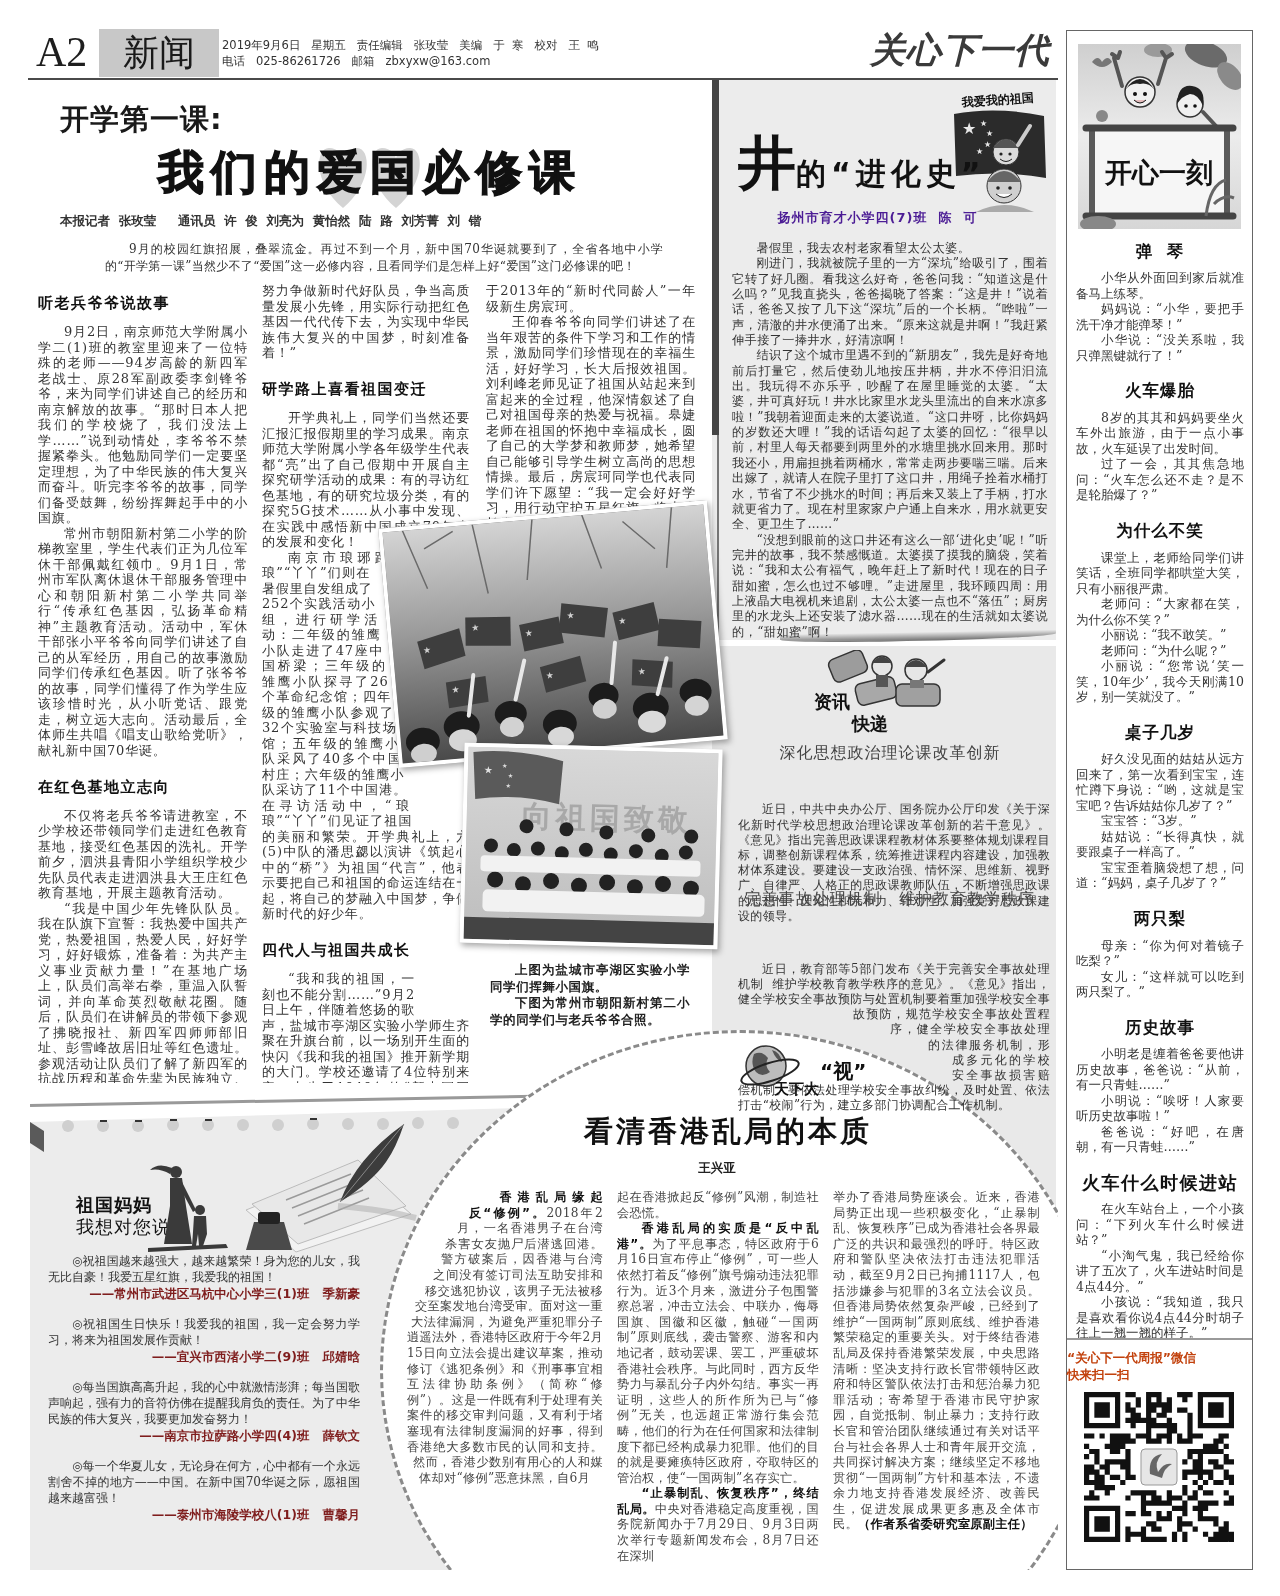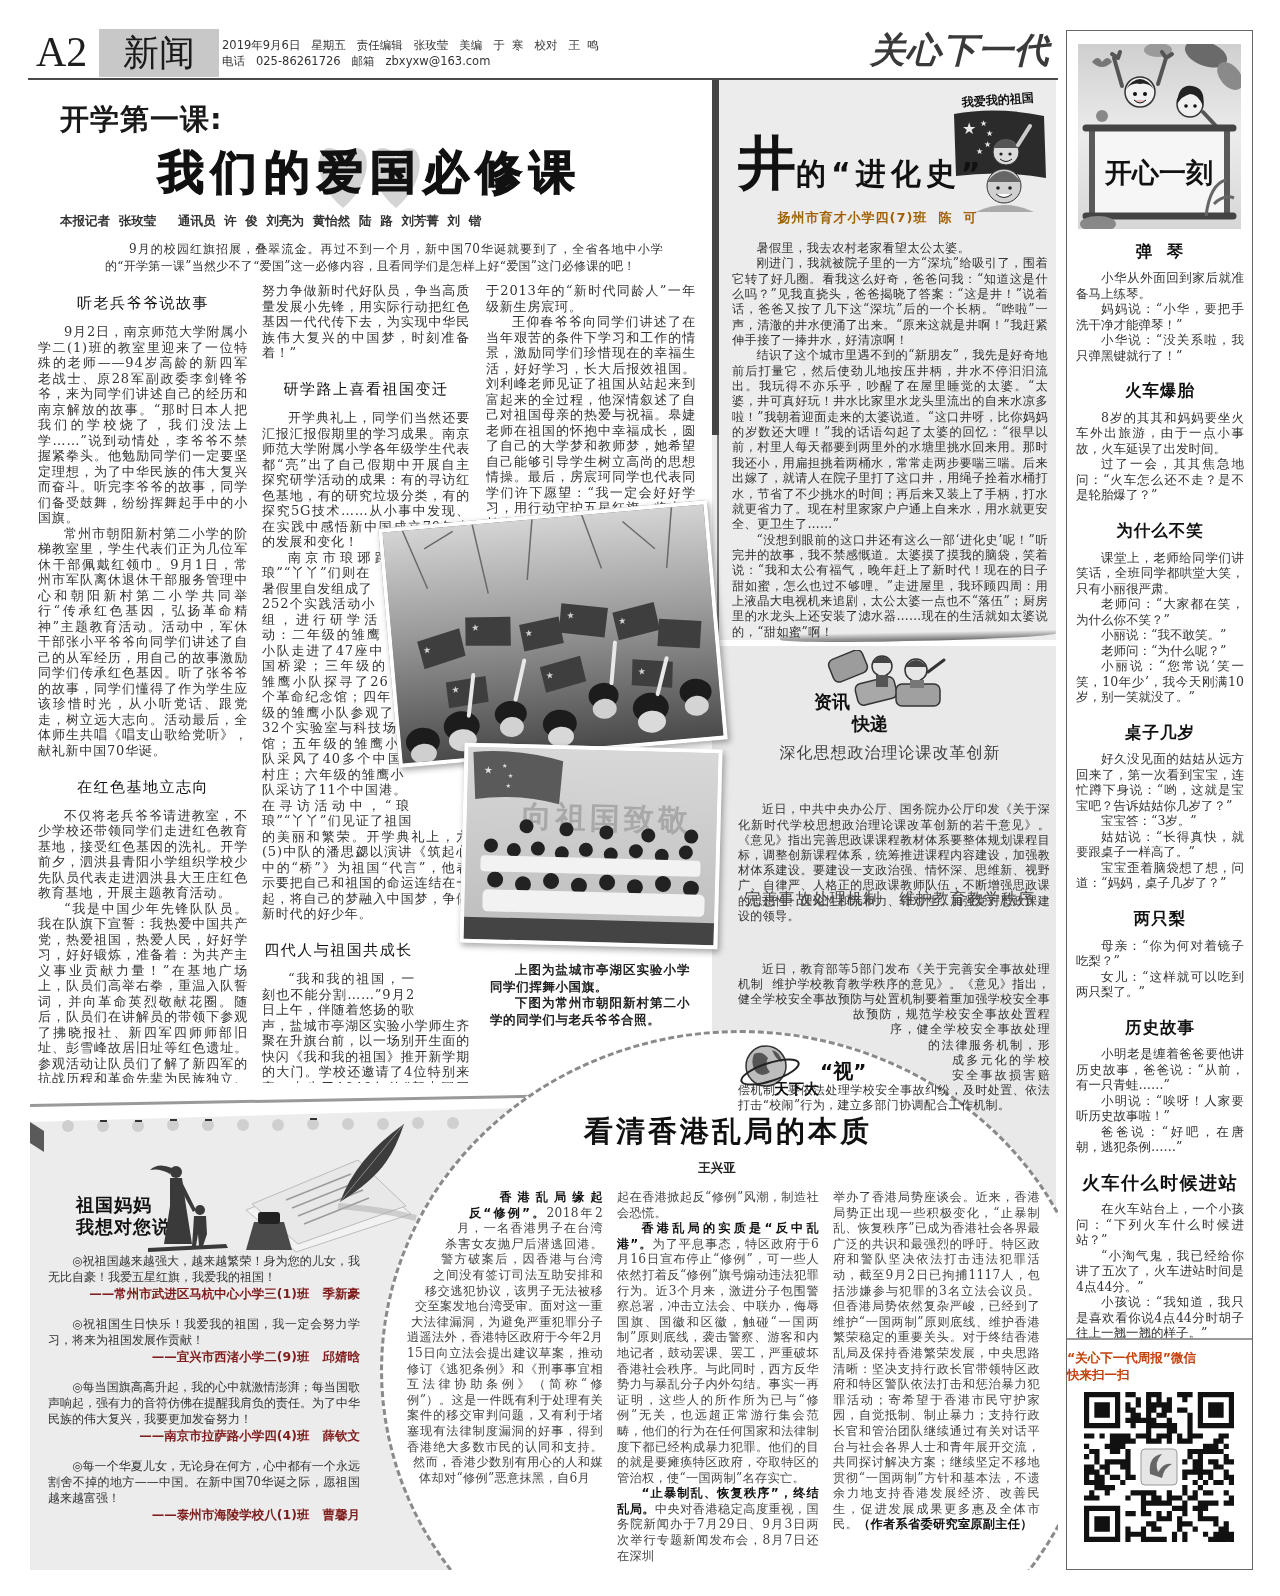--- a/index.html
+++ b/index.html
@@ -19,63 +19,63 @@
 
 
 #kicker{left:60px;top:100px;font-size:29px;line-height:38px;font-weight:bold;color:#1a1a1a;letter-spacing:1px}
 #hearts{left:305px;top:140px;width:130px;height:72px}
 #title{left:150px;top:143px;width:440px;font-size:46px;line-height:58px;font-weight:900;text-align:center;letter-spacing:7px;color:#111;-webkit-text-stroke:1.3px #111}
 #byline{left:60px;top:212px;width:610px;text-align:left;font-size:12.5px;line-height:18px;font-weight:bold;color:#333;white-space:pre}
 #intro{left:105px;top:241px;width:558px;font-size:12px;line-height:17px;text-indent:2em;text-align:justify;color:#333;letter-spacing:.3px}
 .col{position:absolute;overflow:hidden;font-size:13px;line-height:15.5px;letter-spacing:.8px;text-align:justify;color:#333}
 .col p{text-indent:2em}
 .col p.cont{text-indent:0}
-.col .h{height:41px;line-height:41px;text-align:center;font-weight:normal;font-size:15px;letter-spacing:1.5px;color:#111}
+.col .h{height:41px;line-height:41px;font-weight:bold;font-size:15px;letter-spacing:1.5px;color:#111}
 .col .h.mt{margin-top:8.5px}
 #col1{left:38px;top:283px;width:210px;height:800px}
 #col2{left:262px;top:283px;width:208px;height:800px}
 #col3{left:486px;top:283px;width:210px;height:240px}
 .fl-step{float:right;width:1px;height:15.5px}
 .fl-photo{float:right;clear:right;width:100px;height:263.5px;shape-outside:polygon(0 0,100px 0,100px 263.5px,45px 263.5px)}
 .fl-photo2{float:right;width:55px;height:81px}
 #photo-top{left:388px;top:514px;width:330px;height:240px;transform:rotate(-5deg);border:4px solid #fff;box-shadow:2px 3px 6px rgba(0,0,0,.35);z-index:5;background:#888}
 #photo-bottom{left:462px;top:746px;width:258px;height:200px;transform:rotate(1.5deg);border:4px solid #fff;box-shadow:2px 3px 6px rgba(0,0,0,.35);z-index:6;background:#ccc}
 #caption{left:490px;top:962px;width:200px;font-size:12.5px;line-height:16.5px;letter-spacing:.6px;color:#222;font-weight:bold;z-index:7}
 #caption p{text-indent:2em;text-align:justify}
 
 
 #essay-bg{left:712px;top:80px;width:344px;height:560px;background:#ececec}
 #essay-bar{left:712px;top:80px;width:7px;height:355px;background:#444}
 #essay-line{left:717px;top:435px;width:2px;height:560px;background:#777}
 #essay-curl{left:780px;top:632px;width:276px;height:9px;background:linear-gradient(to bottom,rgba(0,0,0,0),rgba(0,0,0,.55));border-radius:0 0 60% 40%;transform:rotate(-1deg)}
 #tag-art{left:946px;top:90px;width:104px;height:122px}
 #essay-big{left:738px;top:128px;font-size:58px;line-height:70px;font-weight:bold;color:#111}
 #essay-rest{left:796px;top:154px;font-size:30px;line-height:40px;font-weight:bold;letter-spacing:5px;color:#111}
-#essay-byline{left:760px;top:209px;width:235px;text-align:center;font-size:13px;line-height:18px;font-weight:bold;letter-spacing:1px;color:#a16207;white-space:pre}
+#essay-byline{left:760px;top:209px;width:235px;text-align:center;font-size:13px;line-height:18px;font-weight:bold;letter-spacing:1px;color:#4c1d95;white-space:pre}
 #essay-body{left:732px;top:241px;width:316px;font-size:12.2px;line-height:15.35px;letter-spacing:.4px;text-align:justify;color:#333}
 #essay-body p{text-indent:2em}
 
 
 #brief-bg{left:712px;top:646px;width:344px;height:600px;background:#e9e9e9}
 #brief-logo{left:808px;top:650px;width:142px;height:84px}
 .brief-title{left:730px;width:320px;text-align:center;font-size:16px;line-height:22px;color:#444;letter-spacing:1px;white-space:pre}
 #brief-t1{top:742px}#brief-t2{top:888px}
 .brief-body{left:738px;width:312px;font-size:12px;line-height:15.2px;letter-spacing:.35px;text-align:justify;color:#333;white-space:pre-wrap}
 #brief-b1{top:772px}
 #brief-b2{top:916px;height:150px;z-index:3}
 .brief-body p{text-indent:2em}
 .fl-circle{float:left;width:220px;height:145px;shape-outside:polygon(0 0,0 76.3px,115px 76.3px,115px 91.5px,152px 91.5px,152px 106.7px,190px 106.7px,190px 121.9px,214px 121.9px,214px 145px,0 145px)}
 
 
 #notepad{left:30px;top:1106px;width:560px;height:464px;background:#ececec;clip-path:polygon(0 16px,100% 0,100% 100%,0 100%)}
 #notepad-edge{left:30px;top:1104px;width:560px;height:3px;background:#555;transform:rotate(-1.05deg);transform-origin:0 0;opacity:.6}
 #notepad-fold{left:30px;top:1122px;width:14px;height:30px;background:#5a5a5a;clip-path:polygon(0 0,100% 30%,100% 100%,0 70%)}
 #holes{left:60px;top:1116px;width:420px;height:20px}
 #wish-head-1{left:76px;top:1194px;font-size:18px;line-height:21px;font-weight:900;color:#111;letter-spacing:1px}
-#wish-head-2{left:76px;top:1216px;font-size:18px;line-height:21px;font-weight:700;color:#111;letter-spacing:1px}
+#wish-head-2{left:76px;top:1216px;font-size:18px;line-height:21px;font-weight:400;color:#111;letter-spacing:1px}
 #silhouette{left:148px;top:1160px;width:82px;height:92px}
 #ink-art{left:236px;top:1118px;width:185px;height:136px}
 #wishes{left:48px;top:1253px;width:312px;font-size:12px;line-height:16px;color:#333;text-align:justify;z-index:3}
 .wish{margin-bottom:13px}
 .wish p{text-indent:2em}
 .wsig{text-align:right;font-weight:bold;font-size:12.5px;line-height:18px;color:#7f1d1d;white-space:pre}
 
 
 #ellipse-clip{left:0;top:1000px;width:1058px;height:570px;overflow:hidden;z-index:2}
 #ellipse{position:absolute;left:380px;top:30px;width:720px;height:680px;border-radius:50%;background:#fff;border:3px dashed #8a8a8a}
@@ -479,21 +479,21 @@
   </div>
   <div class="joke">
     <div class="jt sans">两只梨</div>
     <p>母亲：“你为何对着镜子吃梨？”</p>
     <p>女儿：“这样就可以吃到两只梨了。”</p>
   </div>
   <div class="joke">
     <div class="jt sans">历史故事</div>
     <p>小明老是缠着爸爸要他讲历史故事，爸爸说：“从前，有一只青蛙……”</p>
     <p>小明说：“唉呀！人家要听历史故事啦！”</p>
-    <p>爸爸说：“好吧，在唐朝，逃犯条例……”</p>
+    <p>爸爸说：“好吧，在唐朝，有一只青蛙……”</p>
   </div>
   <div class="joke">
     <div class="jt big sans">火车什么时候进站</div>
     <p>在火车站台上，一个小孩问：“下列火车什么时候进站？”</p>
     <p>“小淘气鬼，我已经给你讲了五次了，火车进站时间是4点44分。”</p>
     <p>小孩说：“我知道，我只是喜欢看你说4点44分时胡子往上一翘一翘的样子。”</p>
   </div>
 </div>
 
 <div class="a" id="sb-divider"></div>

